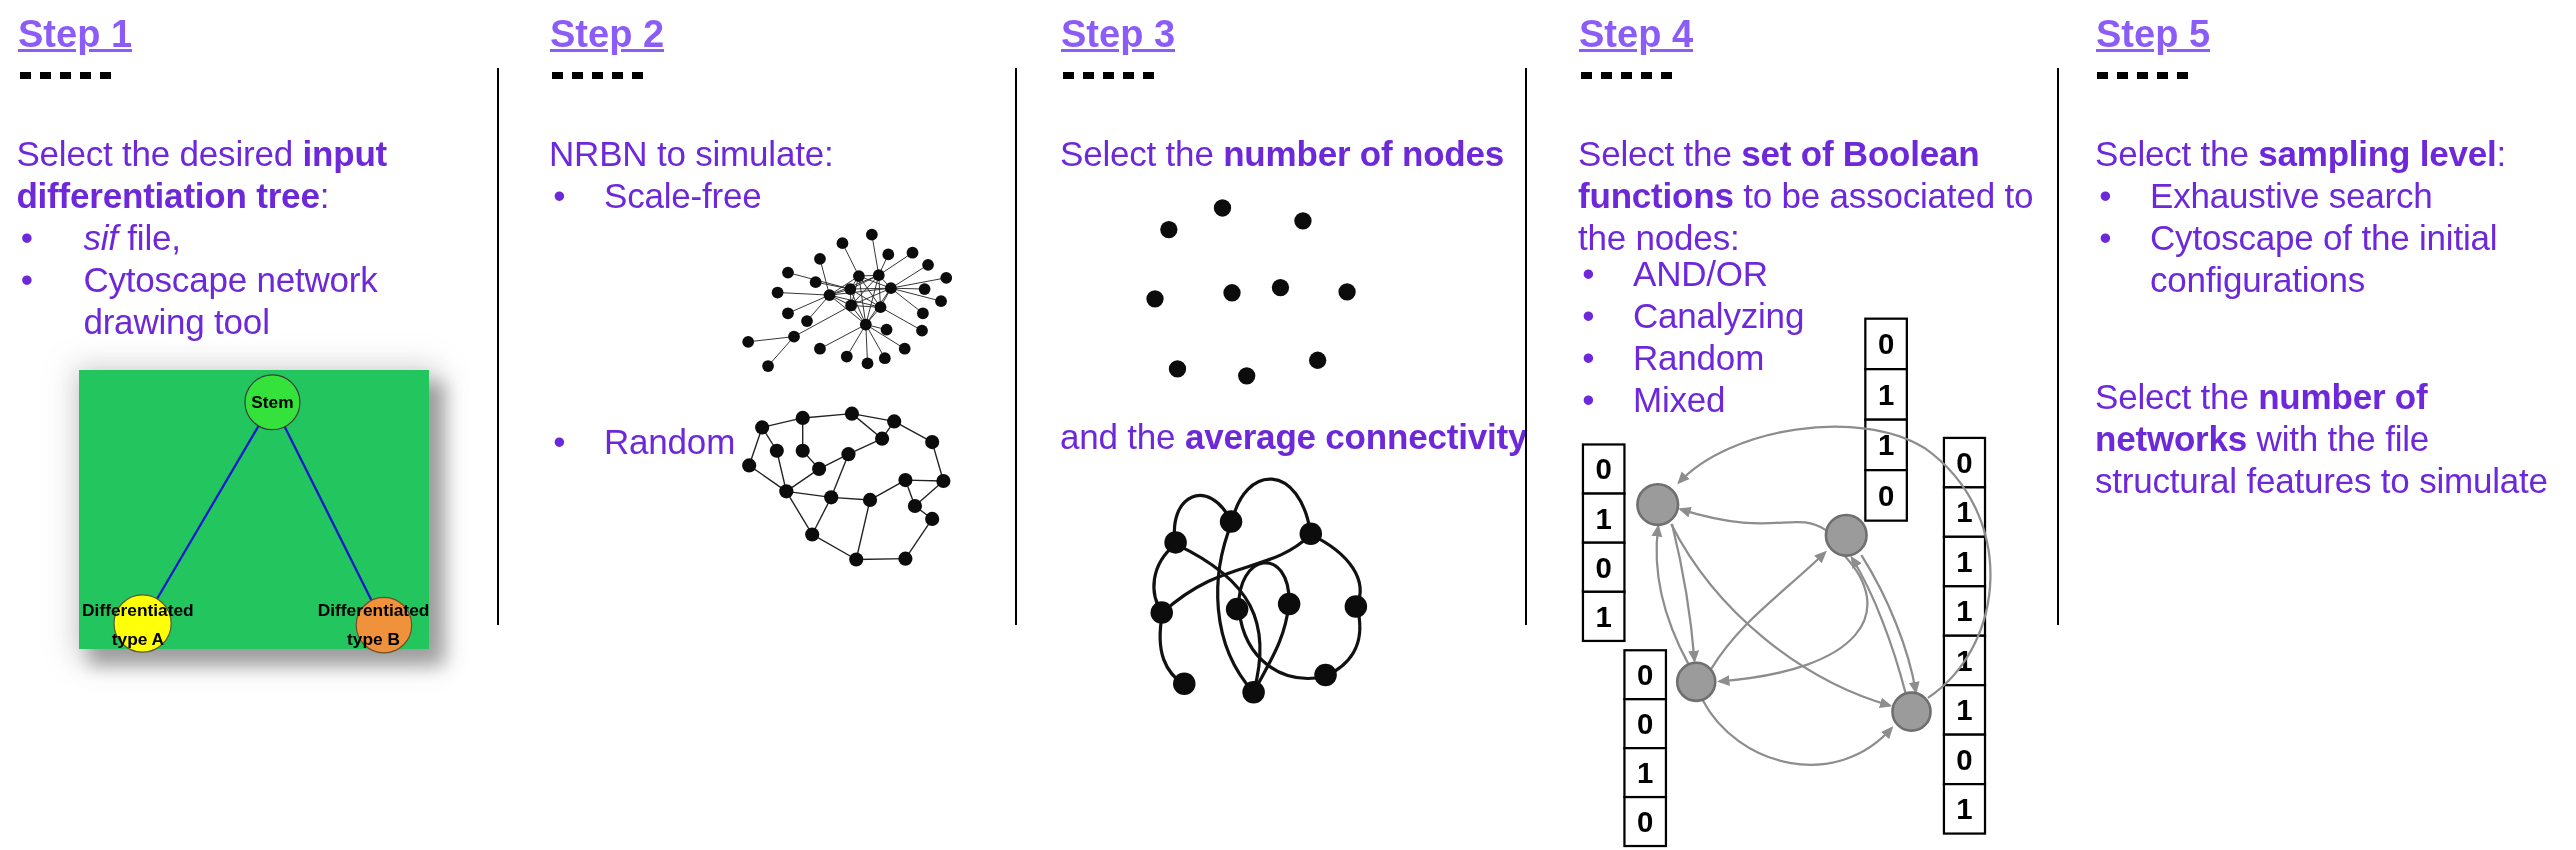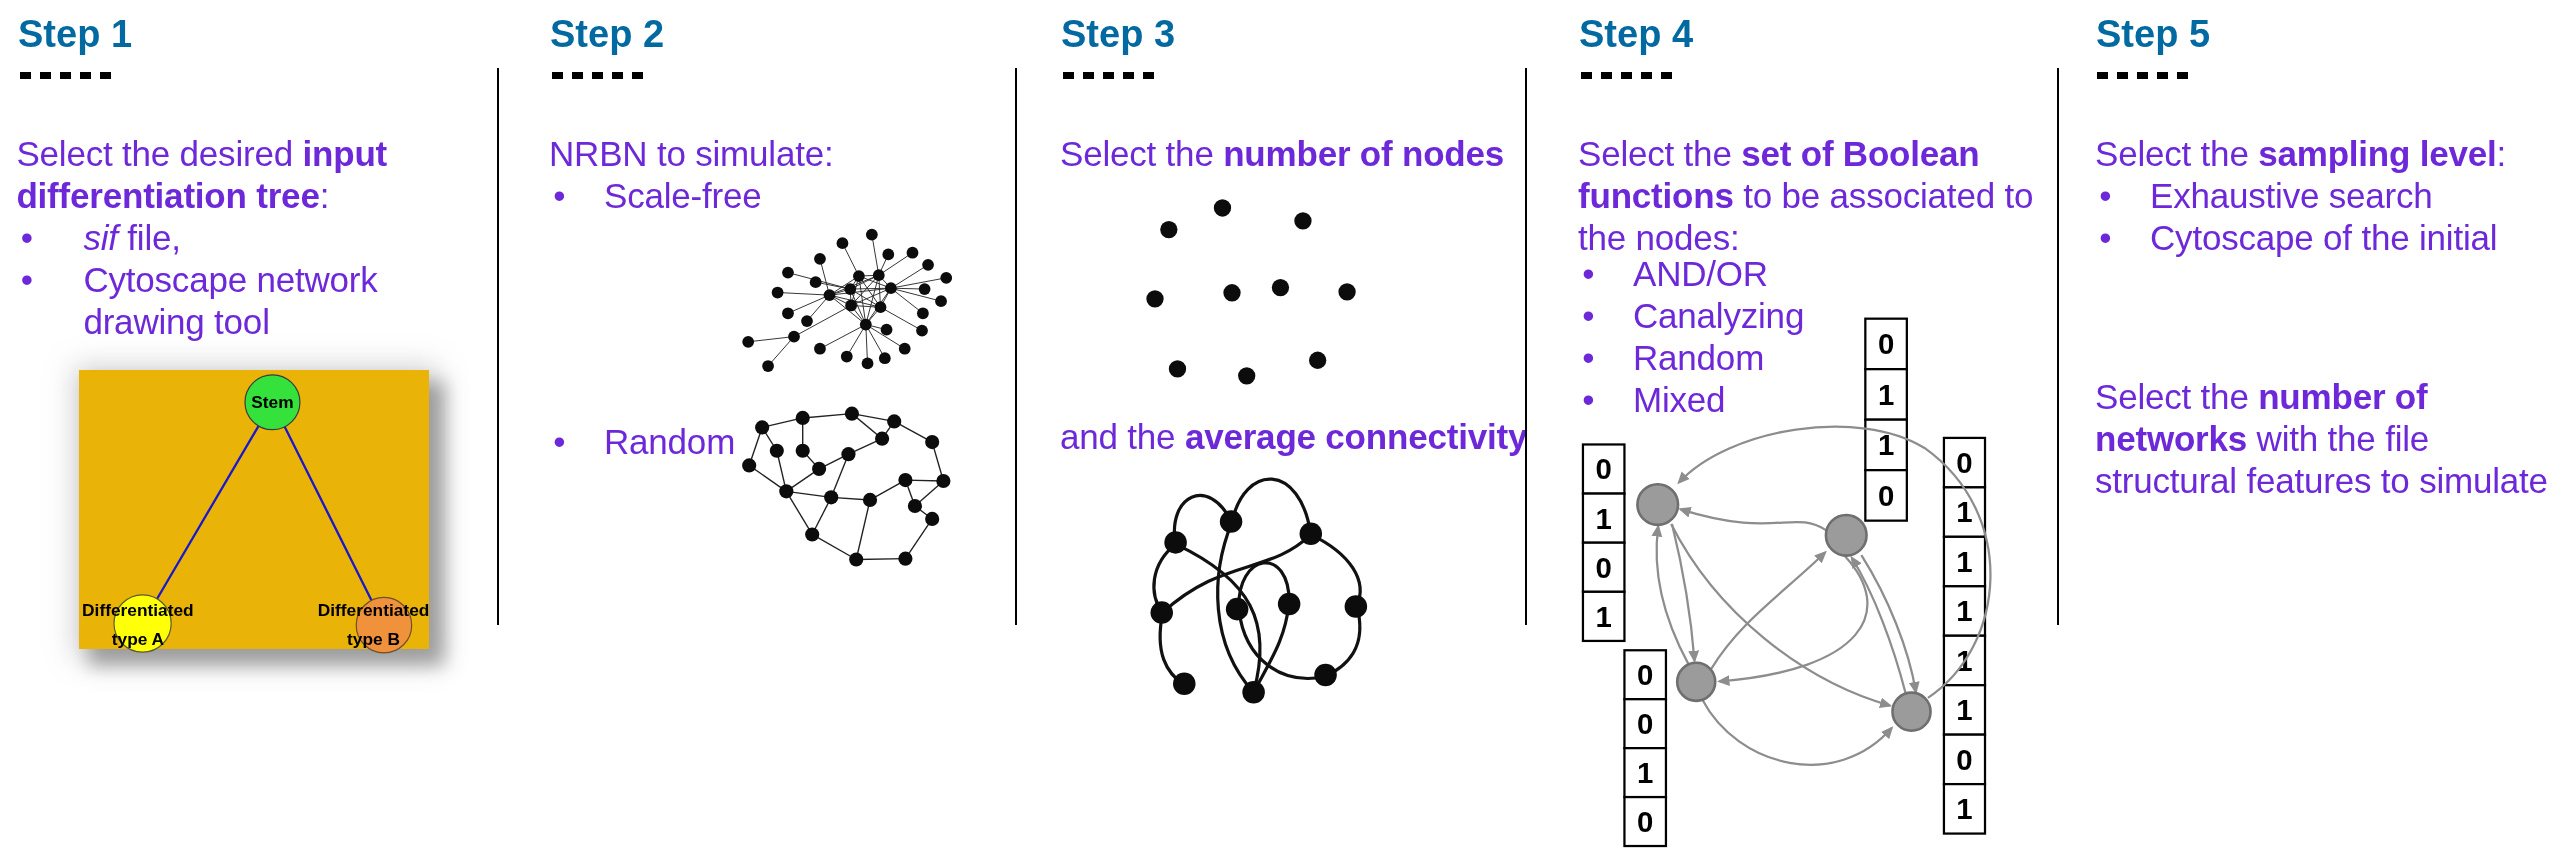--- a/index.html
+++ b/index.html
@@ -1,31 +1,31 @@
 <!DOCTYPE html>
 <html style="font-size:14px"><head>
 <meta charset="utf-8">
 <style>
   html,body{margin:0;padding:0;}
   body{width:2576px;height:851px;background:#ffffff;overflow:hidden;
        font-family:"Liberation Sans","DejaVu Sans",sans-serif;}
   #stage{position:relative;width:2576px;height:851px;background:#ffffff;}
-  .head{position:absolute;margin:0;font-size:38px;font-weight:bold;line-height:42px;color:#0369a1;white-space:pre;}
+  .head{position:absolute;margin:0;font-size:38px;font-weight:bold;line-height:42px;color:#8b5cf6;white-space:pre;text-decoration:underline;}
   .dash{position:absolute;width:91px;height:6.5px;
         background-image:linear-gradient(90deg,#000 11.2px,transparent 11.2px);
         background-size:20px 100%;background-repeat:repeat-x;}
   .vdiv{position:absolute;top:68px;height:557px;width:2.1px;background:#000;}
   .tb{position:absolute;font-size:35px;line-height:42px;color:#6d28d9;letter-spacing:-0.2px;}
   .tb .ln{position:relative;white-space:pre;}
   .tb .ln.ind{padding-left:var(--ix);}
   .tb .blt{position:absolute;left:4.3px;top:0;}
   .tb b{font-weight:bold;} .tb i{font-style:italic;}
   .fig{position:absolute;}
   .fig svg{position:absolute;left:0;top:0;overflow:visible;}
-  .treebox{background:#eab308;box-shadow:13px 14.7px 17.3px 2.6px rgba(108,108,108,0.58),0.9px 1.7px 26px 7px rgba(140,140,140,0.35);}
+  .treebox{background:#22c55e;box-shadow:13px 14.7px 17.3px 2.6px rgba(108,108,108,0.58),0.9px 1.7px 26px 7px rgba(140,140,140,0.35);}
   svg text{font-family:"Liberation Sans","DejaVu Sans",sans-serif;fill:#000;text-anchor:middle;}
 </style>
 </head>
 <body>
 
 <div id="stage">
   <section class="col">
     <h2 class="head" style="left:18px;top:13px">Step 1</h2>
     <div class="dash" style="left:20px;top:72px"></div>
     <div class="tb" style="left:16.4px;top:133px;width:472px;--ix:67px">
@@ -72,20 +72,21 @@
         <div class="ln ind"><span class="blt">•</span><span>Mixed</span></div>
       </div>
   </section>
   <section class="col">
     <h2 class="head" style="left:2096px;top:13px">Step 5</h2>
     <div class="dash" style="left:2097px;top:72px"></div>
     <div class="tb" style="left:2095px;top:133px;width:476px;--ix:55px">
         <div class="ln"><span>Select the </span><b>sampling level</b><span>:</span></div>
         <div class="ln ind"><span class="blt">•</span><span>Exhaustive search</span></div>
         <div class="ln ind"><span class="blt">•</span><span>Cytoscape of the initial</span></div>
+        <div class="ln ind"><span>configurations</span></div>
       </div>
     <div class="tb" style="left:2095px;top:376px;width:476px;--ix:55px">
         <div class="ln"><span>Select the </span><b>number of</b></div>
         <div class="ln"><b>networks</b><span> with the file</span></div>
         <div class="ln"><span>structural features to simulate</span></div>
       </div>
   </section>
   <div class="vdiv" style="left:497px"></div>
   <div class="vdiv" style="left:1015px"></div>
   <div class="vdiv" style="left:1525px"></div>

